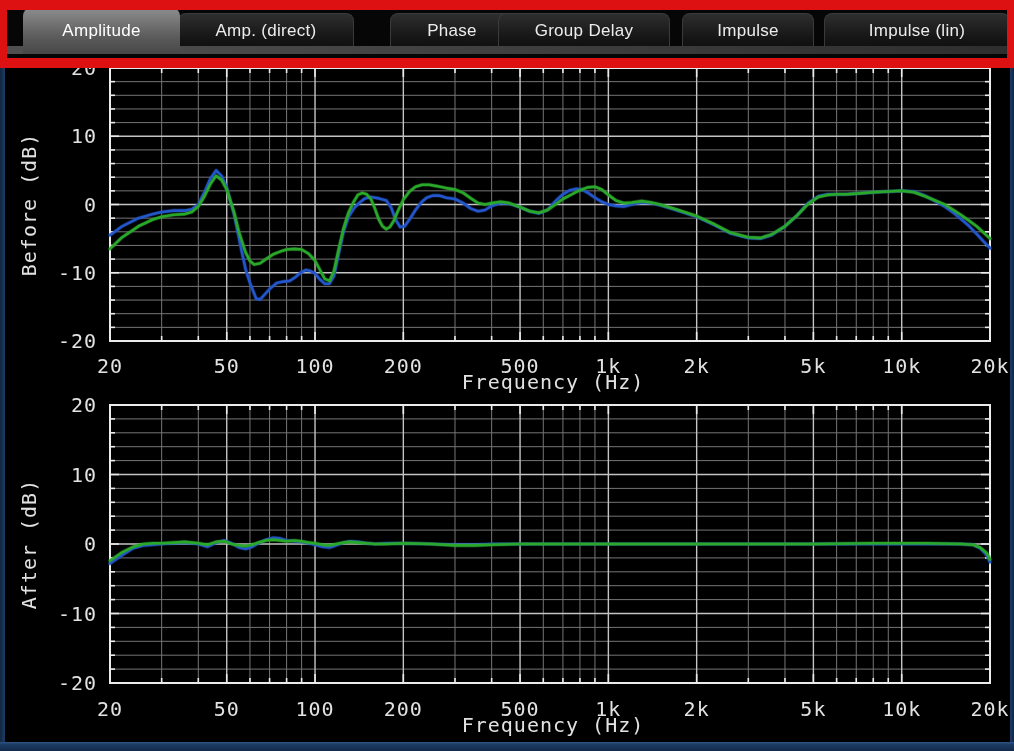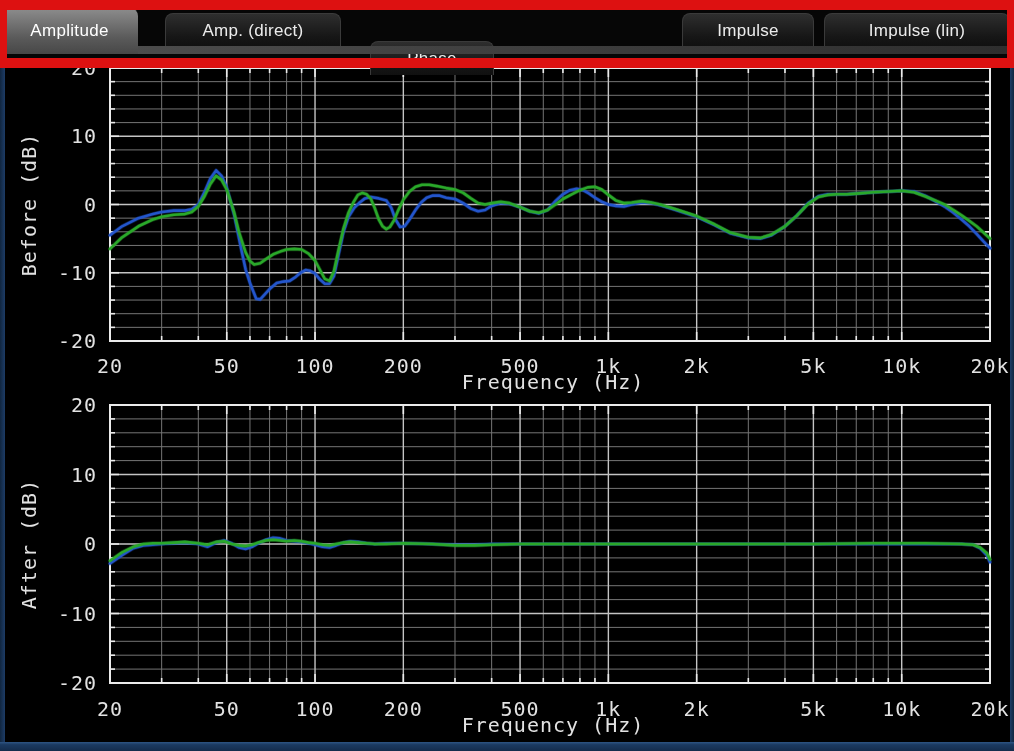--- a/index.html
+++ b/index.html
@@ -392,28 +392,31 @@
           <text x="901.6978679385655" y="716">10k</text>
           <text x="990" y="716">20k</text>
         </g>
         <text x="553" y="732" style="font-family:'DejaVu Sans Mono','Liberation Mono',monospace;font-size:20px;letter-spacing:1px;fill:#e2e2e2;" text-anchor="middle">Frequency (Hz)</text>
         <text x="36" y="544" style="font-family:'DejaVu Sans Mono','Liberation Mono',monospace;font-size:20px;letter-spacing:1px;fill:#e2e2e2;" text-anchor="middle" transform="rotate(-90 36 544)">After (dB)</text>
       </g>
     </svg>
 
   <div class="tabbar">
     <div class="tabstrip"></div>
-    <div class="tab selected" style="left:1px;width:137px;">
+    <div class="tab selected" style="left:23px;width:157px;">
         <span>Amplitude</span>
       </div>
-    <div class="tab" style="left:165px;width:174px;">
+    <div class="tab" style="left:178px;width:174px;">
         <span>Amp. (direct)</span>
       </div>
-    <div class="tab" style="left:370px;width:122px;margin-top:28px;">
+    <div class="tab" style="left:390px;width:122px;">
         <span>Phase</span>
+      </div>
+    <div class="tab" style="left:498px;width:170px;">
+        <span>Group Delay</span>
       </div>
     <div class="tab" style="left:682px;width:130px;justify-content:center;">
         <span>Impulse</span>
       </div>
     <div class="tab" style="left:824px;width:184px;align-items:center;">
         <span>Impulse (lin)</span>
       </div>
   </div>
 
   <div class="annotation"></div>

